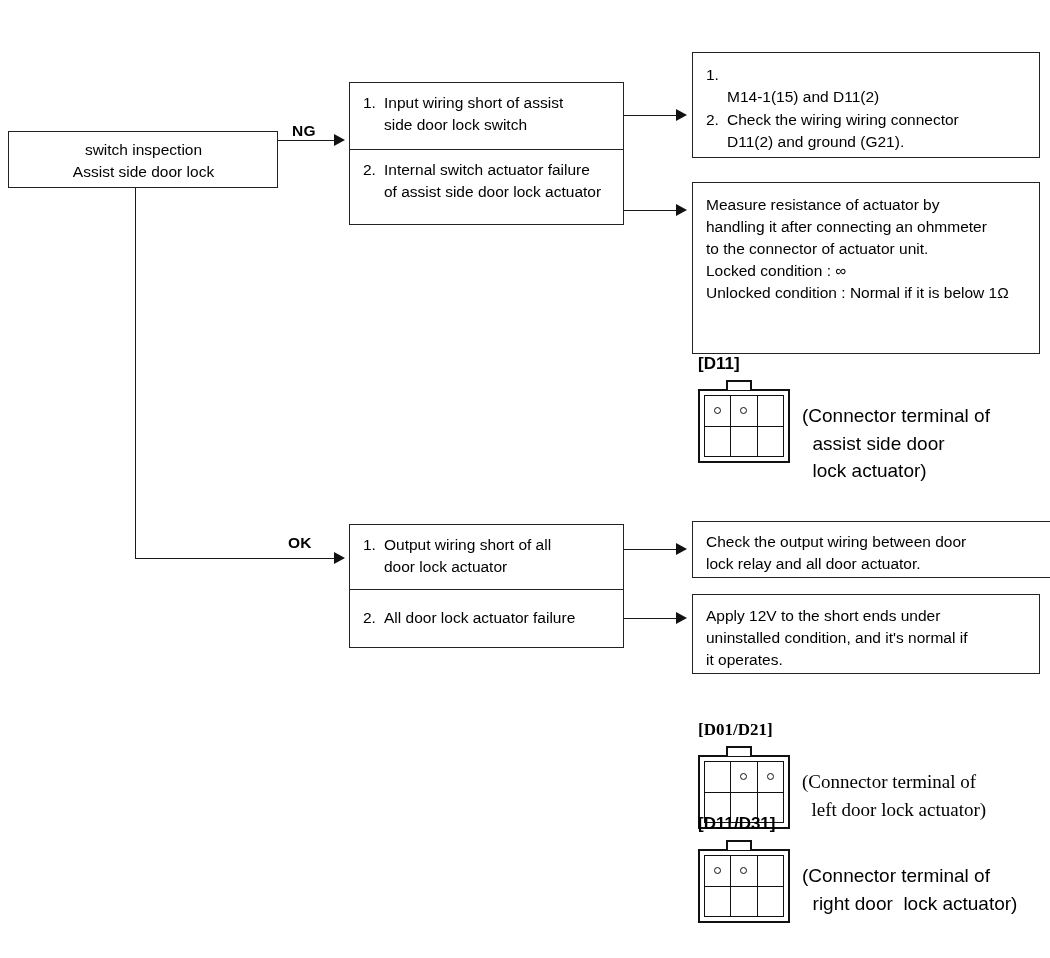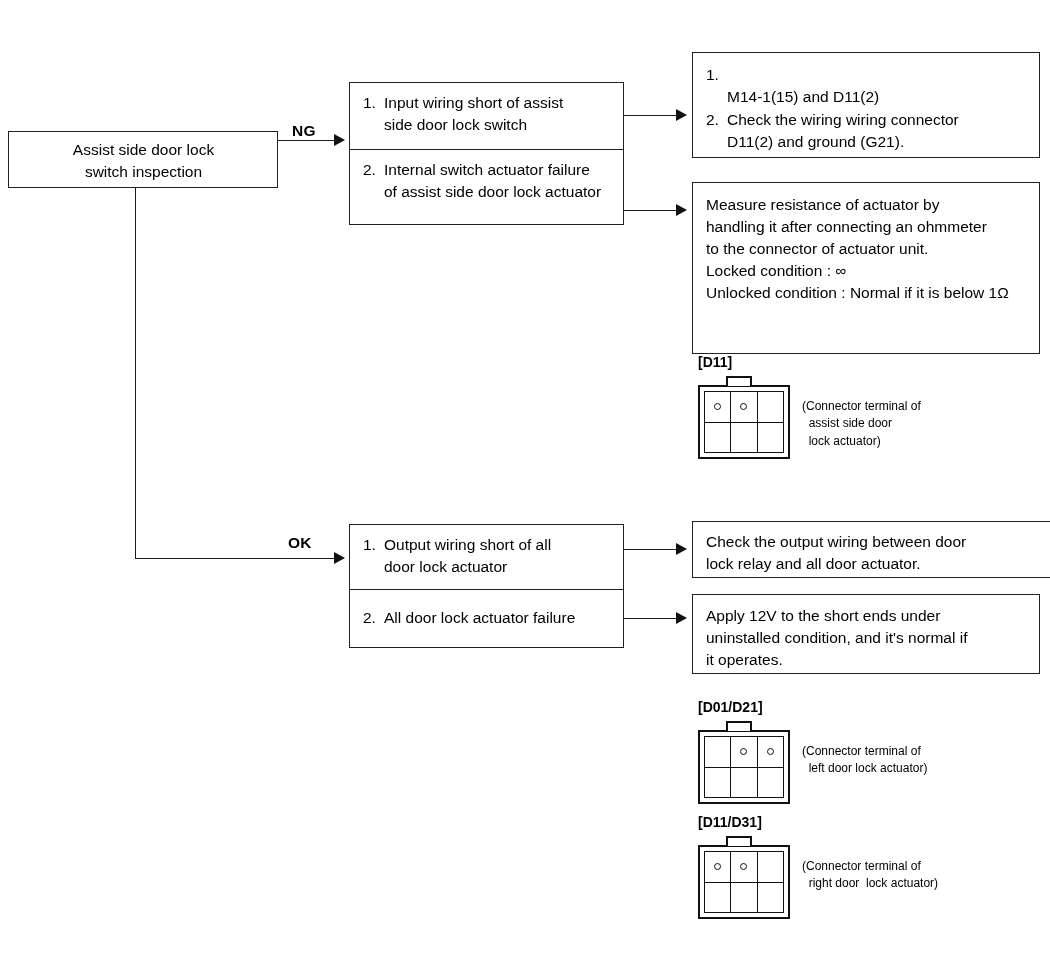--- a/index.html
+++ b/index.html
@@ -70,21 +70,21 @@
     position: absolute;
     font-weight: bold;
     font-size: 15.5px;
     letter-spacing: .3px;
   }
 
   
   .conn-group { position: absolute; }
   .conn-tag {
     font-weight: bold;
-    font-size: 14px;
+    font-size: 17px;
     margin-bottom: 6px;
     display: block;
   }
   .conn-wrap { position: relative; width: 92px; }
   .conn-tab {
     position: absolute;
     left: 28px;
     top: 0;
     width: 26px;
     height: 10px;
@@ -127,34 +127,34 @@
     width: 7px;
     height: 7px;
     border: 1.4px solid #111;
     border-radius: 50%;
     box-sizing: border-box;
   }
   .conn-caption {
     position: absolute;
     left: 104px;
     top: 22px;
-    font-size: 12px;
+    font-size: 19px;
     line-height: 1.45;
     white-space: pre;
   }
 </style>
 </head>
 <body>
 
 <div id="canvas">
 
   <div class="box" style="left:8px; top:131px; width:270px; height:57px;">
     <div class="cell" style="text-align:center; padding-top:7px;">
+      <div>switch inspection</div>
       <div>Assist side door lock</div>
-      <div>switch inspection</div>
     </div>
   </div>
 
   <div class="hline" style="left:278px; top:140px; width:60px;"></div>
   <div class="arrowhead" style="left:334px; top:134px;"></div>
   <div class="edge-label" style="left:292px; top:122px;">NG</div>
 
   <div class="box" style="left:349px; top:82px; width:275px; height:143px;">
     <div class="cell" style="height:66px;">
       <div class="numline">
@@ -266,21 +266,21 @@
     <div class="cell plain" style="padding-top:9px;">Check the output wiring between door
 lock relay and all door actuator.</div>
   </div>
 
   <div class="box" style="left:692px; top:594px; width:348px; height:80px;">
     <div class="cell plain" style="padding-top:10px;">Apply 12V to the short ends under
 uninstalled condition, and it's normal if
 it operates.</div>
   </div>
 
-  <div class="conn-group" style="left:698px; top:699px;">
+  <div class="conn-group" style="left:698px; top:720px;font-family:Liberation Serif, serif;">
     <span class="conn-tag">[D01/D21]</span>
     <div class="conn-wrap" style="height:84px;">
       <div class="conn-tab"></div>
       <div class="conn-outer">
         <div class="conn-grid">
           <div class="conn-cellbox"></div>
           <div class="conn-cellbox">
               <span class="pin"></span>
             </div>
           <div class="conn-cellbox">

